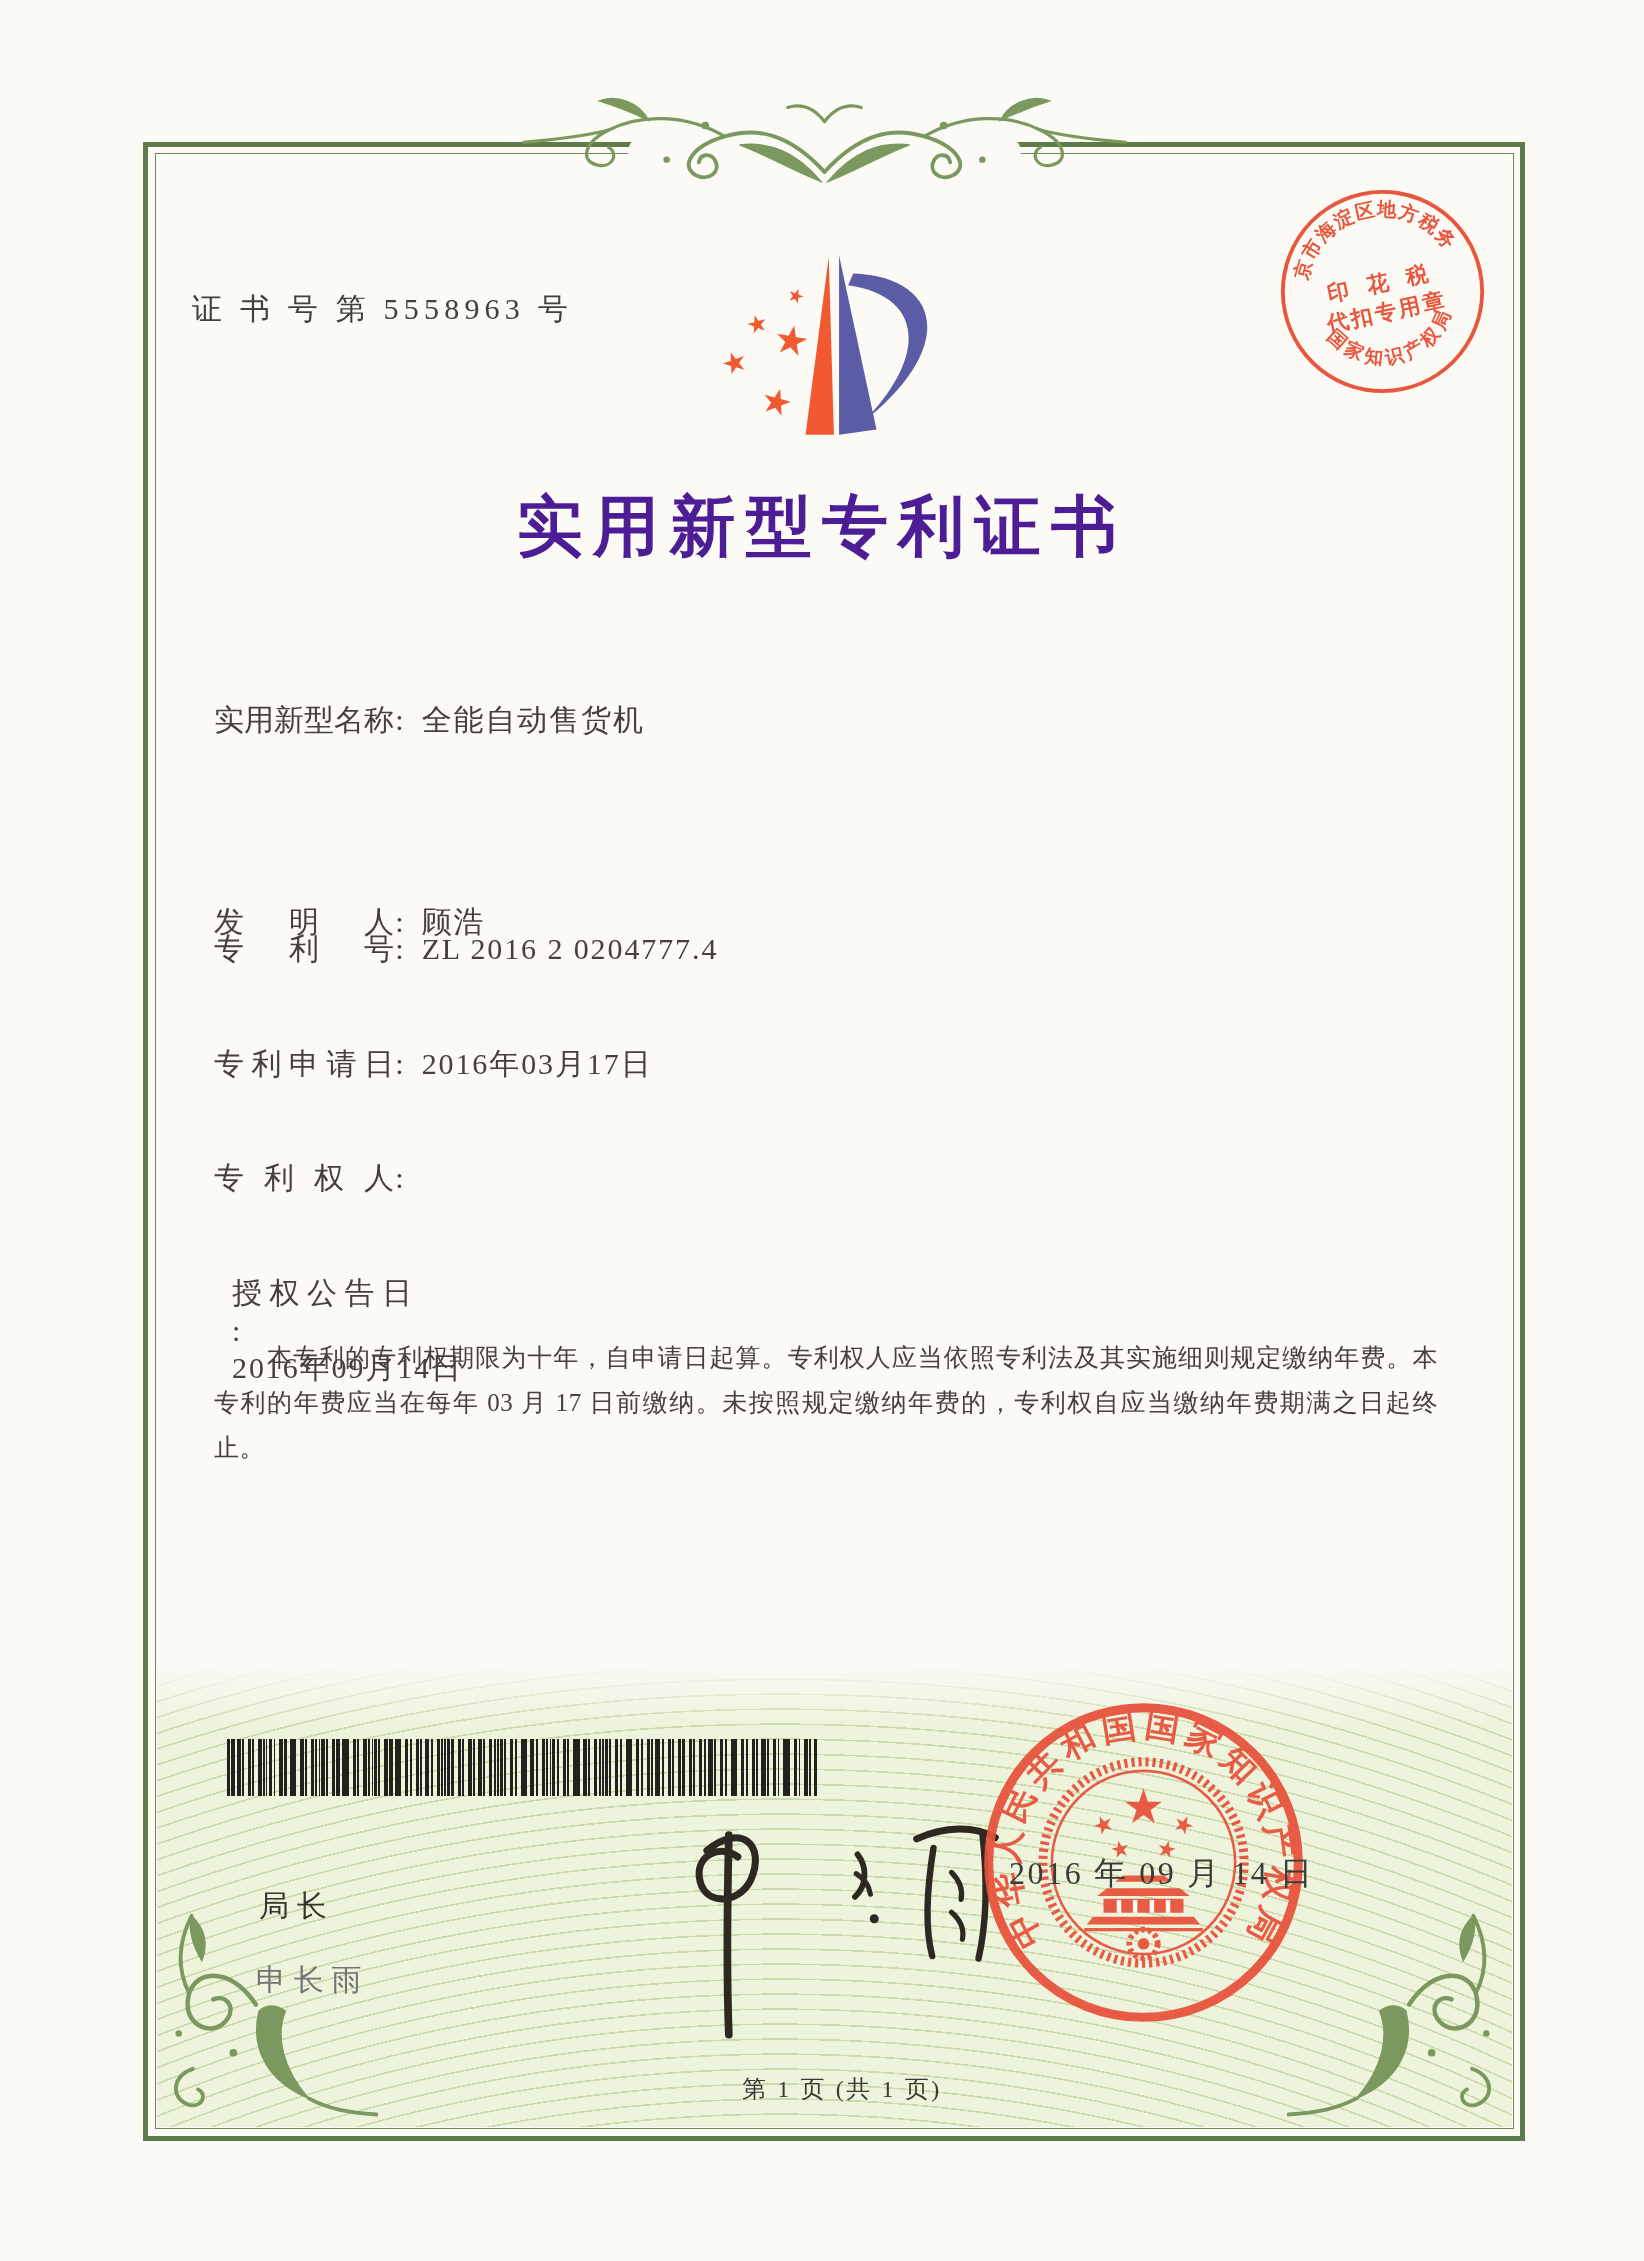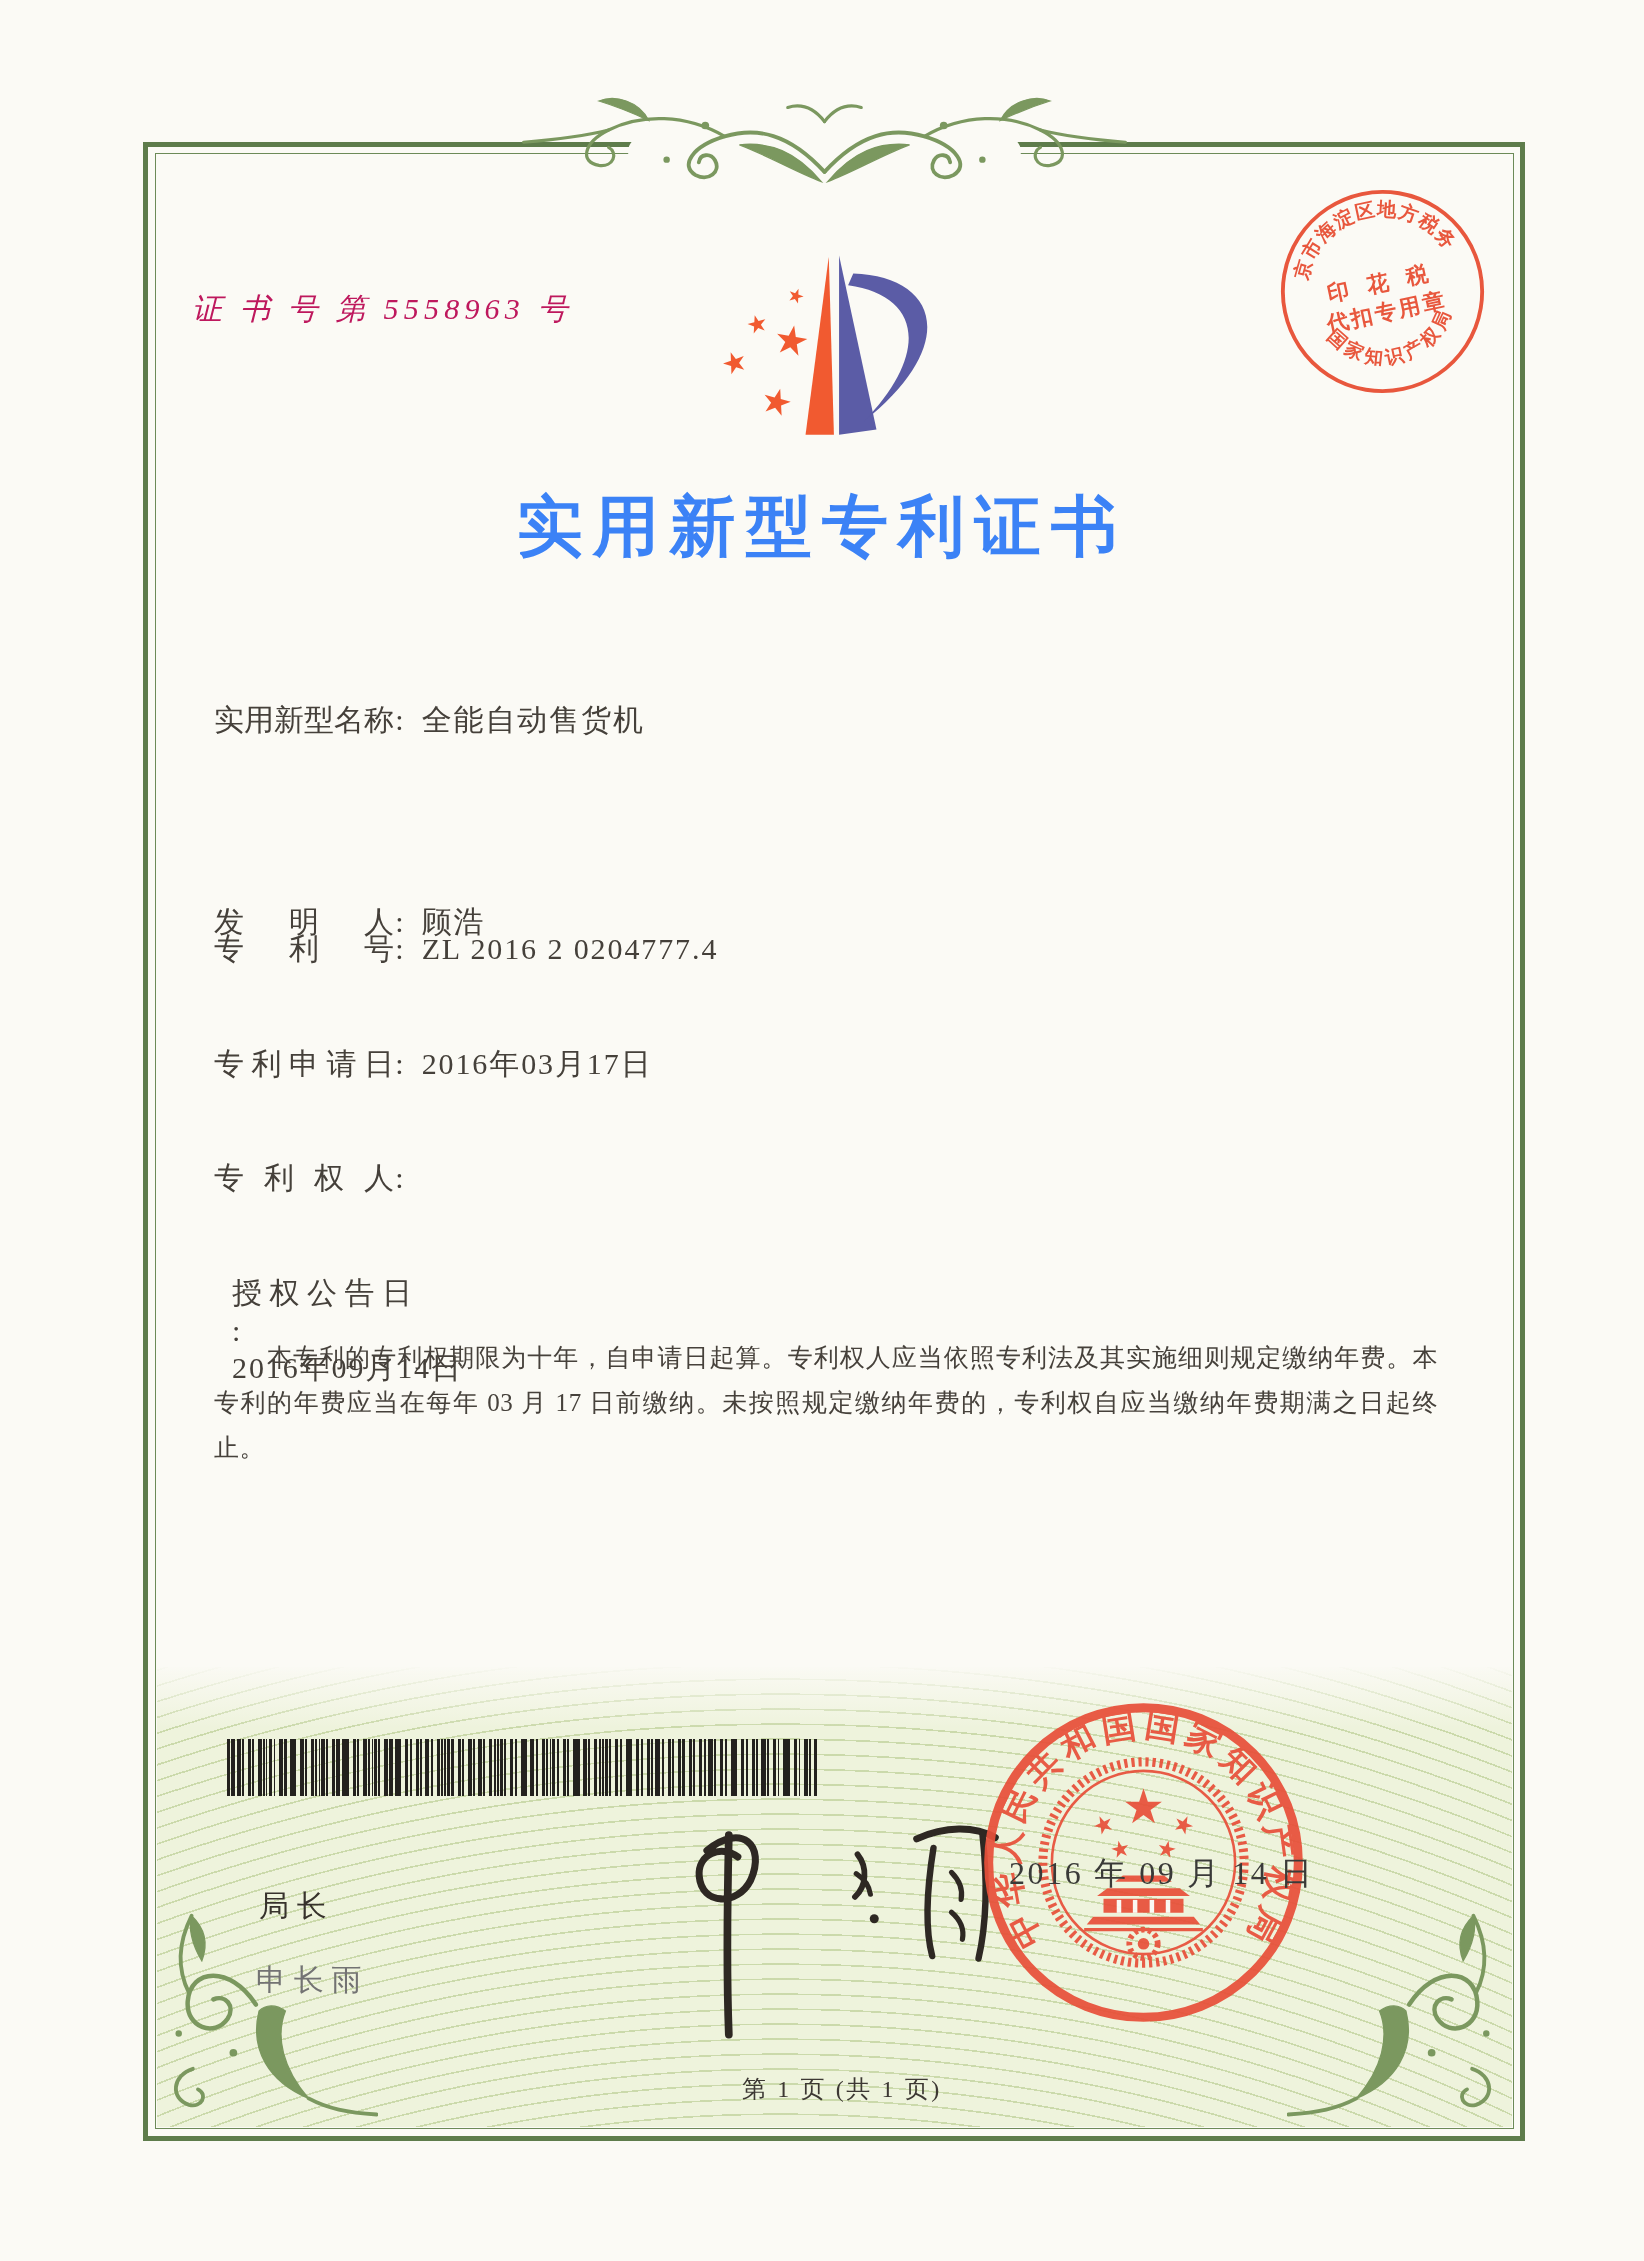--- a/index.html
+++ b/index.html
@@ -17,25 +17,25 @@
     position:absolute; left:143px; top:142px; width:1382px; height:1999px;
     border:5.8px solid #5e7c4b;
   }
   .frame-inner {
     position:absolute; left:155px; top:153px; width:1359px; height:1976px;
     border:1.9px solid #6c8a57;
   }
   
   .cert-no {
     position:absolute; left:192px; top:289px;
-    font-size:30px; letter-spacing:5.2px; color:#be185d; z-index:3;font-style:italic;
+    font-size:30px; letter-spacing:5.2px; color:#404040; z-index:3;
   }
   .title {
     position:absolute; left:0; top:482px; width:1644px; text-align:center;
-    font-size:66px; font-weight:bold; letter-spacing:10.3px; color:#3b82f6; z-index:3;
+    font-size:66px; font-weight:bold; letter-spacing:10.3px; color:#4c1d95; z-index:3;
   }
   .field-row {
     position:absolute; left:214px; height:41px; display:flex; align-items:baseline;
     font-size:30px; color:#45403a; z-index:3; white-space:nowrap;
   }
   .field-row .lbl {
     display:inline-block; width:180px; text-align:justify; text-align-last:justify;
   }
   .field-row .colon { margin-left:1.3px; }
   .field-row .val  { margin-left:18px; letter-spacing:1.9px; }

